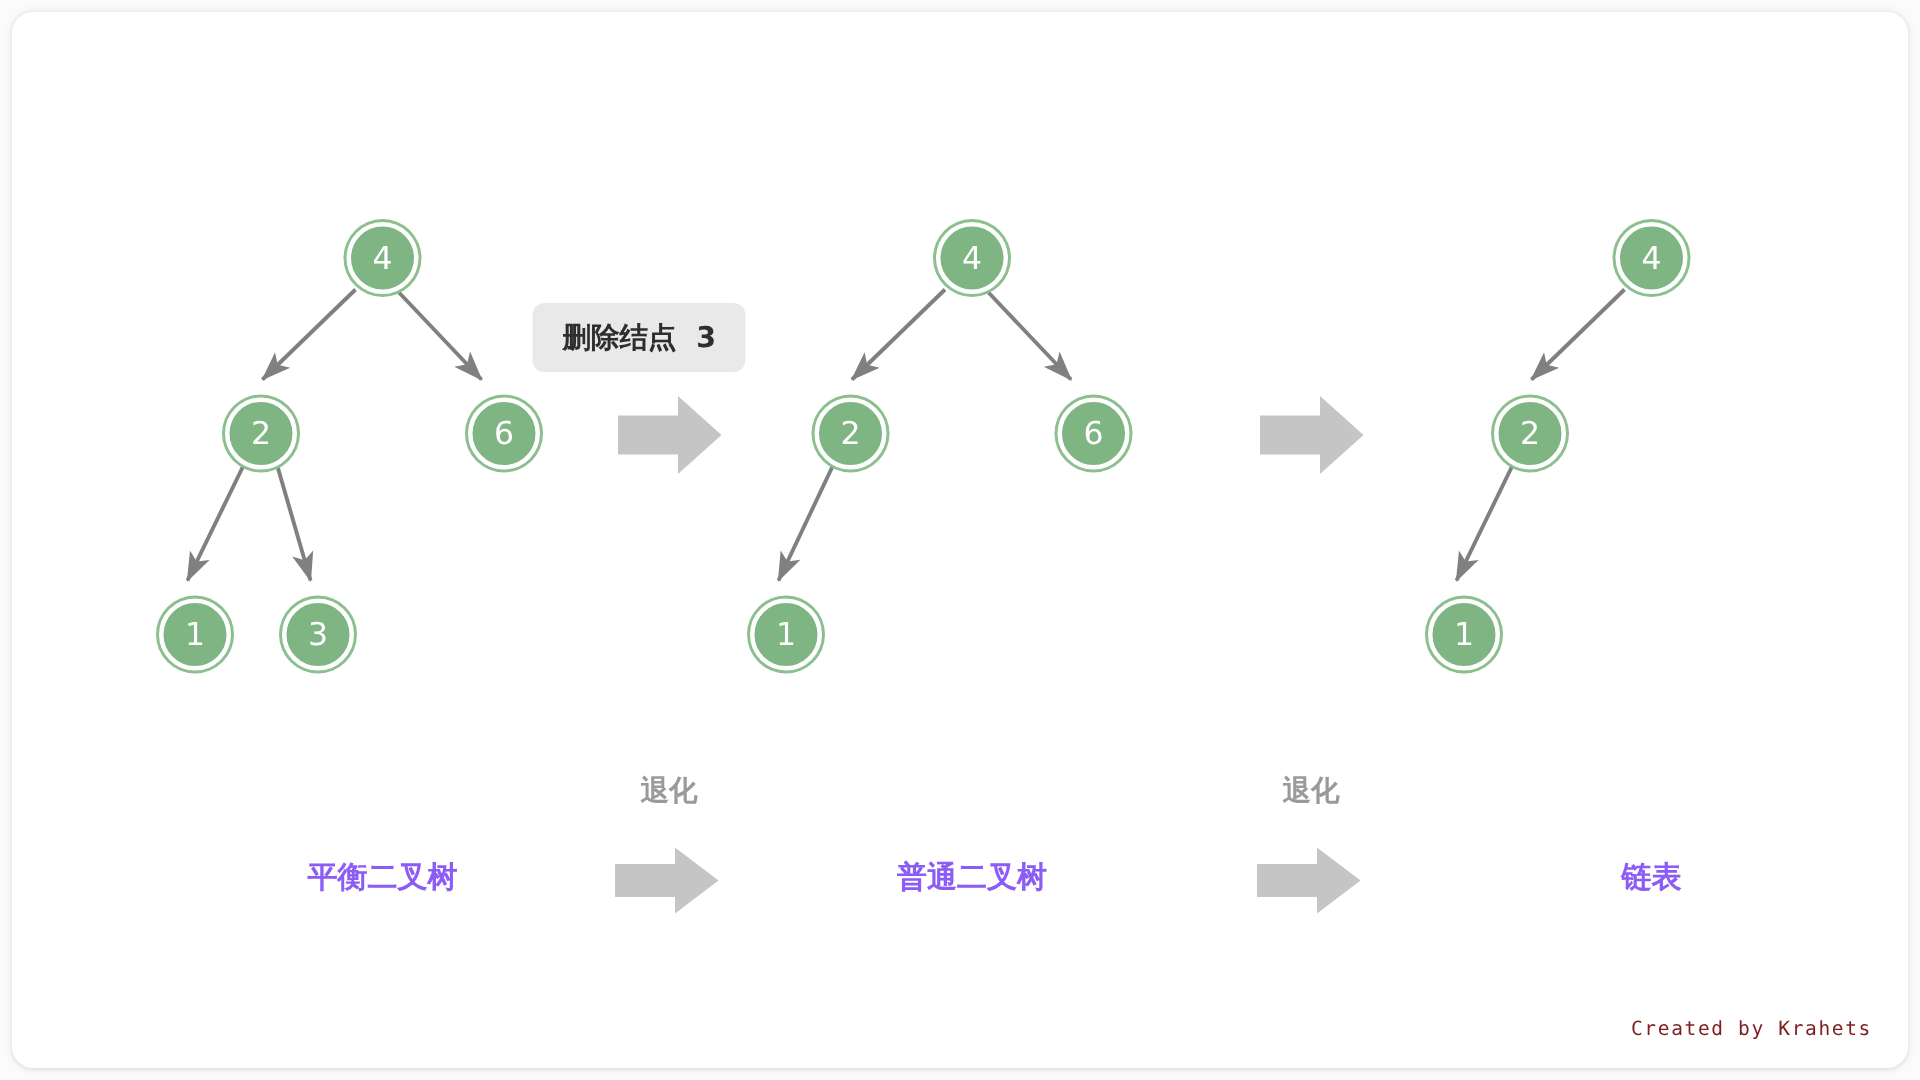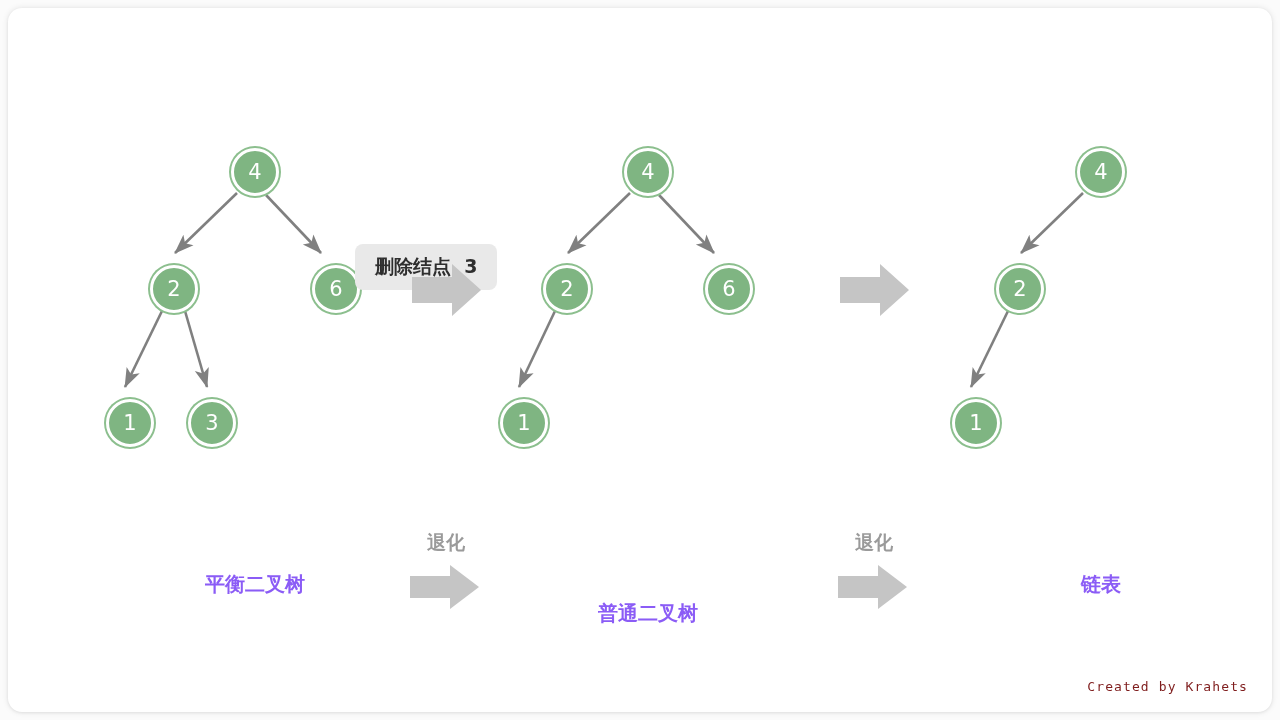--- a/index.html
+++ b/index.html
@@ -57,21 +57,20 @@
   .chip {
     position: absolute;
     background: #e9e9e9;
     border-radius: 8px;
     display: flex;
     align-items: center;
     justify-content: center;
     height: 46px;
     box-sizing: border-box;
     padding: 10px 20px;
-    margin-top: 42px;
   }
   .chip-text {
     color: #2e2e2e;
     font-size: 19px;
     font-weight: bold;
     white-space: pre;
     font-family: "DejaVu Sans", "Liberation Sans", sans-serif;
   }
 
   
@@ -92,21 +91,20 @@
   }
   .degrade-label {
     position: absolute;
     color: #9a9a9a;
     font-size: 19px;
     font-weight: bold;
     text-align: center;
     white-space: nowrap;
     transform: translateX(-50%);
     font-family: "DejaVu Sans", "Liberation Sans", sans-serif;
-    margin-top: 16px;
   }
 
   
   .watermark {
     position: absolute;
     right: 24px;
     bottom: 18px;
     color: #7f1d1d;
     font-size: 13px;
     letter-spacing: 1.1px;
@@ -203,18 +201,18 @@
     <div class="degrade-label" style="left:866px;top:506px;">退化</div>
 
     <svg class="block-arrow" style="left:402px;top:556px;" width="70" height="46" viewBox="0 0 70 46">
       <path d="M0,12 L40,12 L40,1 L69,23 L40,45 L40,34 L0,34 Z" fill="#c5c5c5"></path>
     </svg>
     <svg class="block-arrow" style="left:830px;top:556px;" width="70" height="46" viewBox="0 0 70 46">
       <path d="M0,12 L40,12 L40,1 L69,23 L40,45 L40,34 L0,34 Z" fill="#c5c5c5"></path>
     </svg>
 
     <div class="caption" style="left:247px;top:563px;">平衡二叉树</div>
-    <div class="caption" style="left:640px;top:563px;margin-top:29px;">普通二叉树</div>
+    <div class="caption" style="left:640px;top:563px;">普通二叉树</div>
     <div class="caption" style="left:1093px;top:563px;">链表</div>
 
     <div class="watermark">Created by Krahets</div>
   </div>
 </div>
 
 </body></html>

